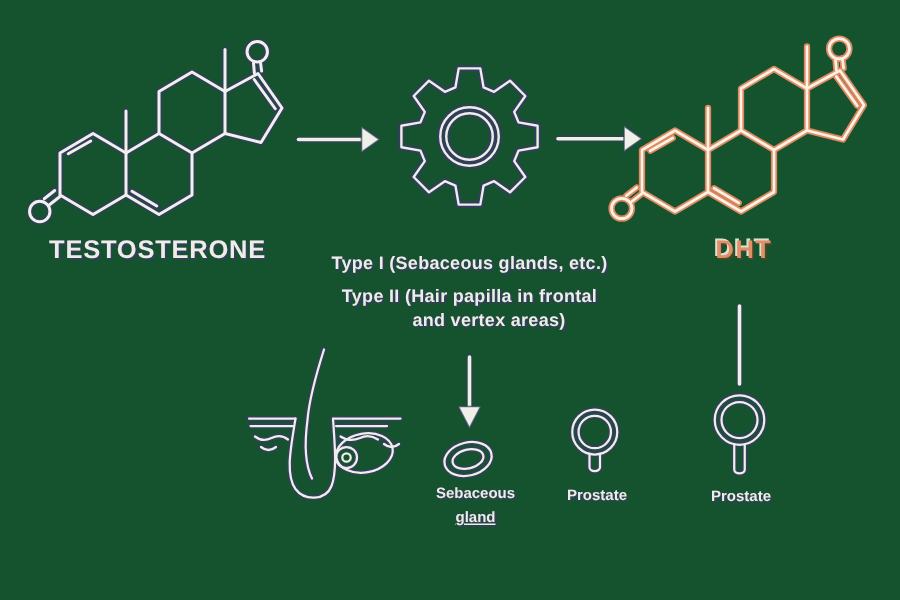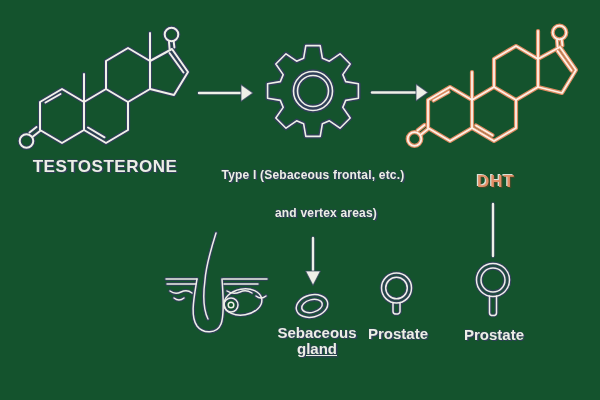--- a/index.html
+++ b/index.html
@@ -25,21 +25,21 @@
   .ahead{fill:#eff0e8;stroke:rgba(50,63,90,.7);stroke-width:1.1;stroke-linejoin:round}
 
   
   .lbl{
     position:absolute;transform:translateX(-50%);white-space:nowrap;
     color:#eceee6;font-weight:bold;text-align:center;
     text-shadow:1.4px 1.4px 0 #323f5a,-0.6px -0.6px 0 rgba(50,63,90,.5);
   }
   .big{font-size:17px;letter-spacing:.5px}
   .mid{font-size:12px;letter-spacing:.2px}
-  .cap{font-size:15px}
+  .cap{font-size:10px}
   .dhtlbl{
     color:#e28e66;letter-spacing:1px;
     text-shadow:-1.3px -1.3px 0 rgba(250,250,244,.85),1.2px 1.2px 0 rgba(135,66,36,.4);
   }
 </style>
 </head>
 <body>
 
 <div class="stage">
 
@@ -164,26 +164,27 @@
 
     <g>
       <use href="#prLarge" class="fU"></use>
       <use href="#prLarge" class="fO"></use>
     </g>
   </svg>
 
   <div class="lbl big" style="left:105px;top:157px;">TESTOSTERONE</div>
 
 
-  <div class="lbl mid" style="left:313px;top:168px;">Type I (Sebaceous frontal, etc.)</div>
+  <div class="lbl mid" style="left:313px;top:168px;">Type I (Sebaceous glands, etc.)</div>
 
+  <div class="lbl mid" style="left:313px;top:190px;">Type II (Hair papilla in frontal</div>
 
   <div class="lbl mid" style="left:326px;top:206px;">and vertex areas)</div>
 
-  <div class="lbl big dhtlbl" style="left:496px;top:172px;">DHT</div>
+  <div class="lbl big dhtlbl" style="left:496px;top:157px;">DHT</div>
 
   <div class="lbl cap" style="left:317px;top:324px;">Sebaceous</div>
 
   <div class="lbl cap" style="left:317px;top:340px;text-decoration:underline;">gland</div>
 
   <div class="lbl cap" style="left:398px;top:325px;">Prostate</div>
 
   <div class="lbl cap" style="left:494px;top:326px;">Prostate</div>
 
 </div>

